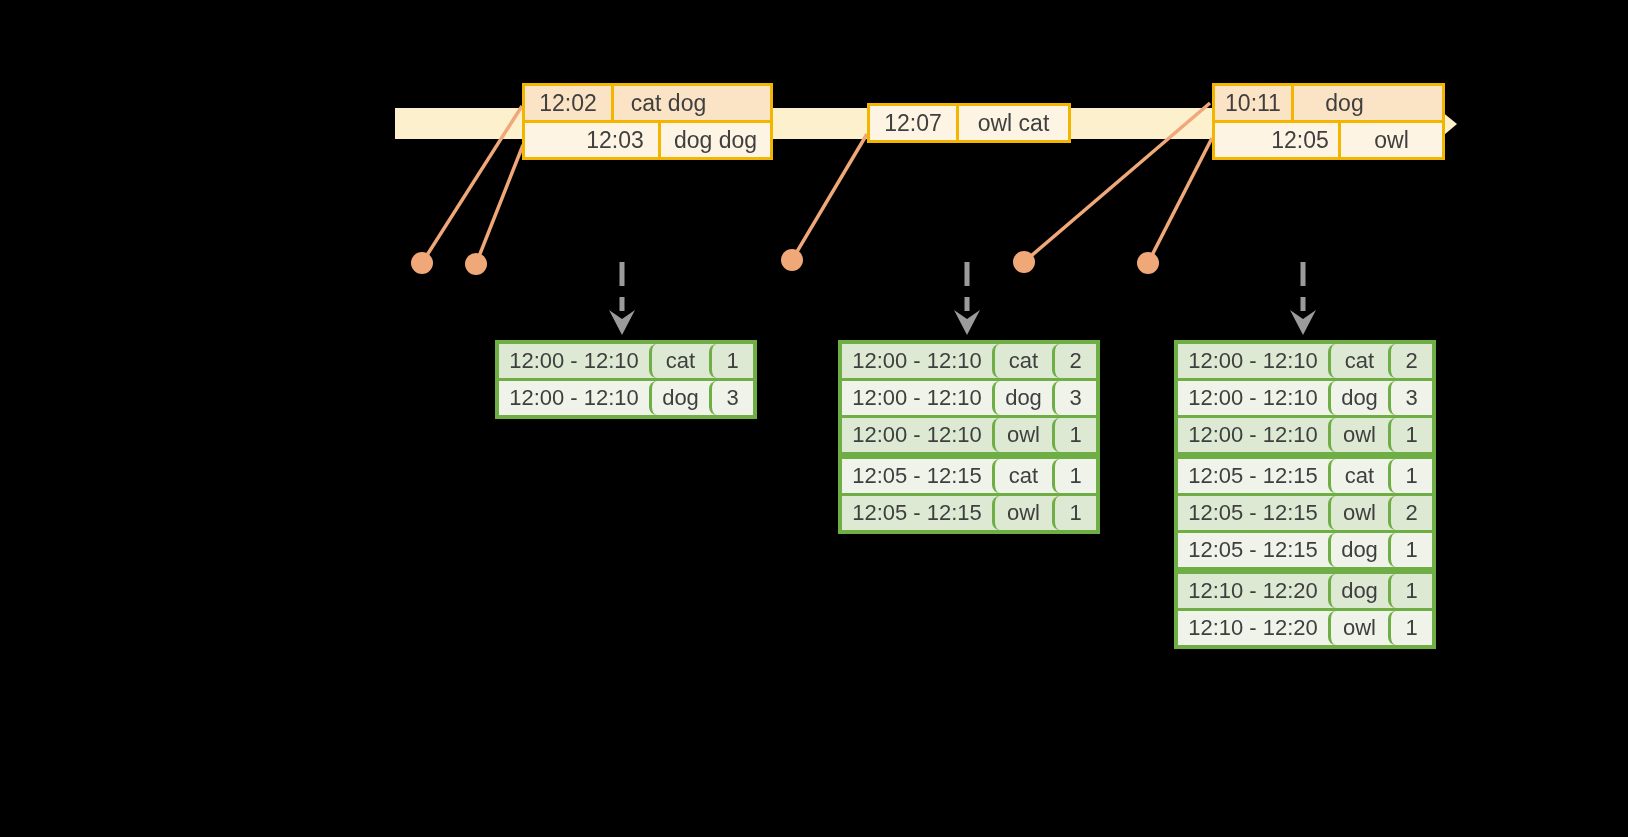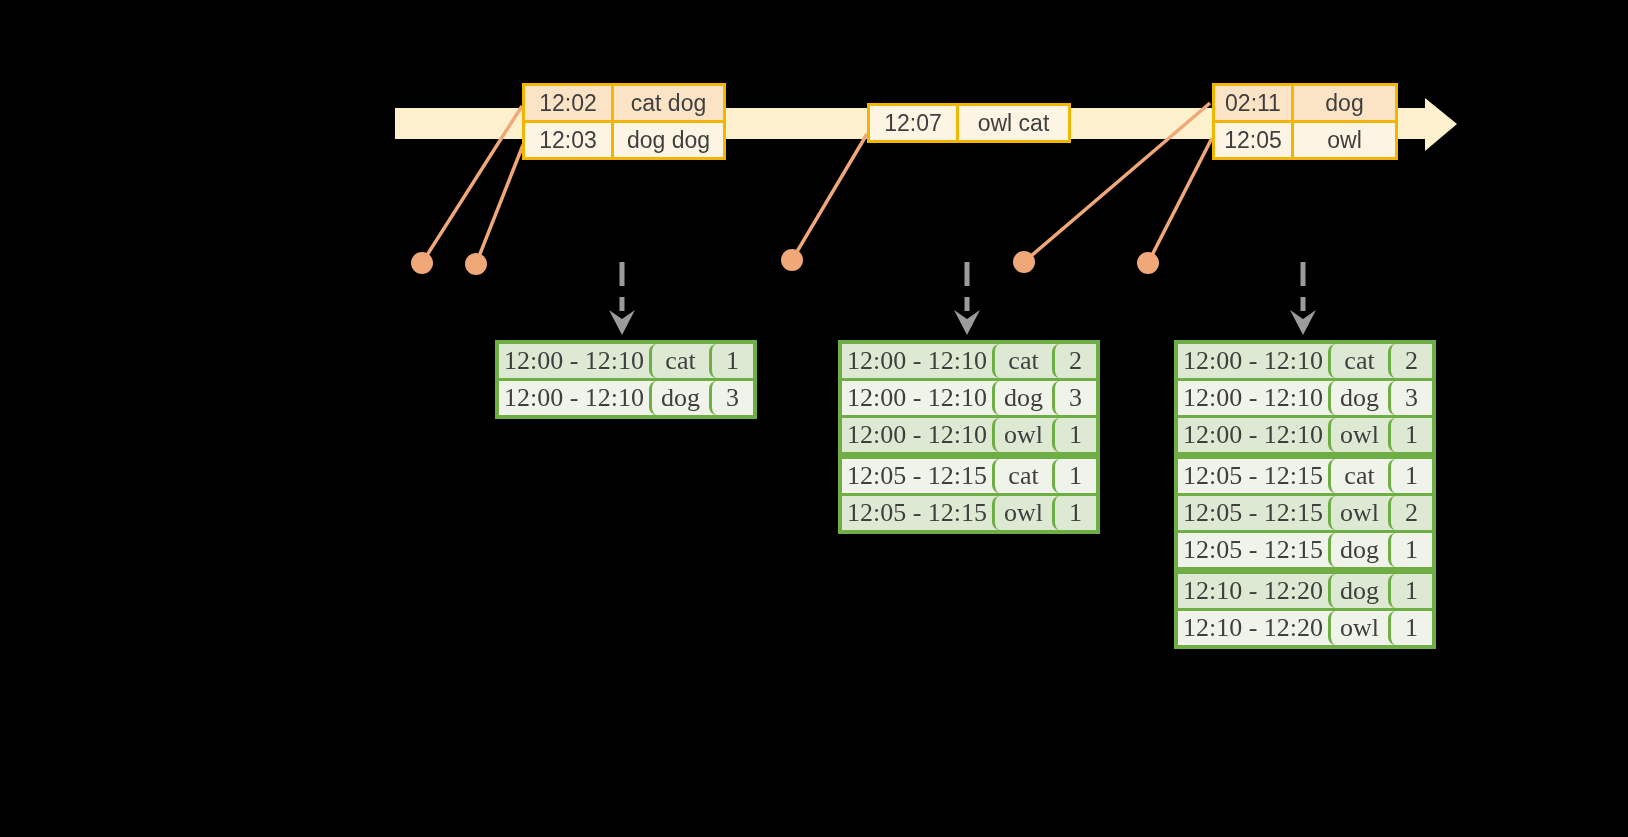--- a/index.html
+++ b/index.html
@@ -25,31 +25,31 @@
   .dtable{position:absolute;display:inline-block;box-sizing:border-box;}
   .trow{display:flex;}
   .tcell{
     box-sizing:border-box;height:34px;
     display:flex;align-items:center;justify-content:center;
     white-space:nowrap;
   }
 
   
   .event{border:3px solid var(--event_border,#f2b600);font-size:23px;}
-  .event .trow + .trow{border-top:3px solid var(--event_border,#f2b600);}
+  .event .trow + .trow{border-top:3px solid var(--event_border,#f2b600);padding-left:47px;}
   .event .tcell + .tcell{border-left:3px solid var(--event_border,#f2b600);}
   .event .trow.dark{background:var(--event_row_dark,#fbe3c6);}
   .event .trow.light{background:var(--event_row_light,#fdf4e4);}
   .event .c0{width:86px;}
   .event .c1{width:112px;}
   .event.narrow .c0{width:76px;}
   .event.narrow .c1{width:104px;}
 
   
-  .result{border:4px solid var(--result_border,#6fae44);font-size:26px;font-family:Liberation Serif, serif;}
+  .result{border:4px solid var(--result_border,#6fae44);font-size:22px;}
   .result .trow + .trow{border-top:3px solid var(--result_border,#6fae44);}
   .result .trow.group-start{border-top-width:7px;}
   .result .tcell + .tcell{border-left:3px solid var(--result_border,#6fae44);border-radius:8px;}
   .result .trow.dark{background:var(--result_row_dark,#dde9d3);}
   .result .trow.light{background:var(--result_row_light,#eff3ea);}
   .result .c0{width:150px;}
   .result .c1{width:60px;}
   .result .c2{width:44px;}
 
   
@@ -101,21 +101,21 @@
       </div>
     </div>
   <div id="event2" class="dtable event">
       <div class="trow light">
         <div class="tcell c0">12:07</div>
         <div class="tcell c1">owl cat</div>
       </div>
     </div>
   <div id="event3" class="dtable event narrow">
       <div class="trow dark">
-        <div class="tcell c0">02:11</div>
+        <div class="tcell c0">10:11</div>
         <div class="tcell c1">dog</div>
       </div>
       <div class="trow light">
         <div class="tcell c0">12:05</div>
         <div class="tcell c1">owl</div>
       </div>
     </div>
 
   <div id="result1" class="dtable result">
       <div class="trow dark">

